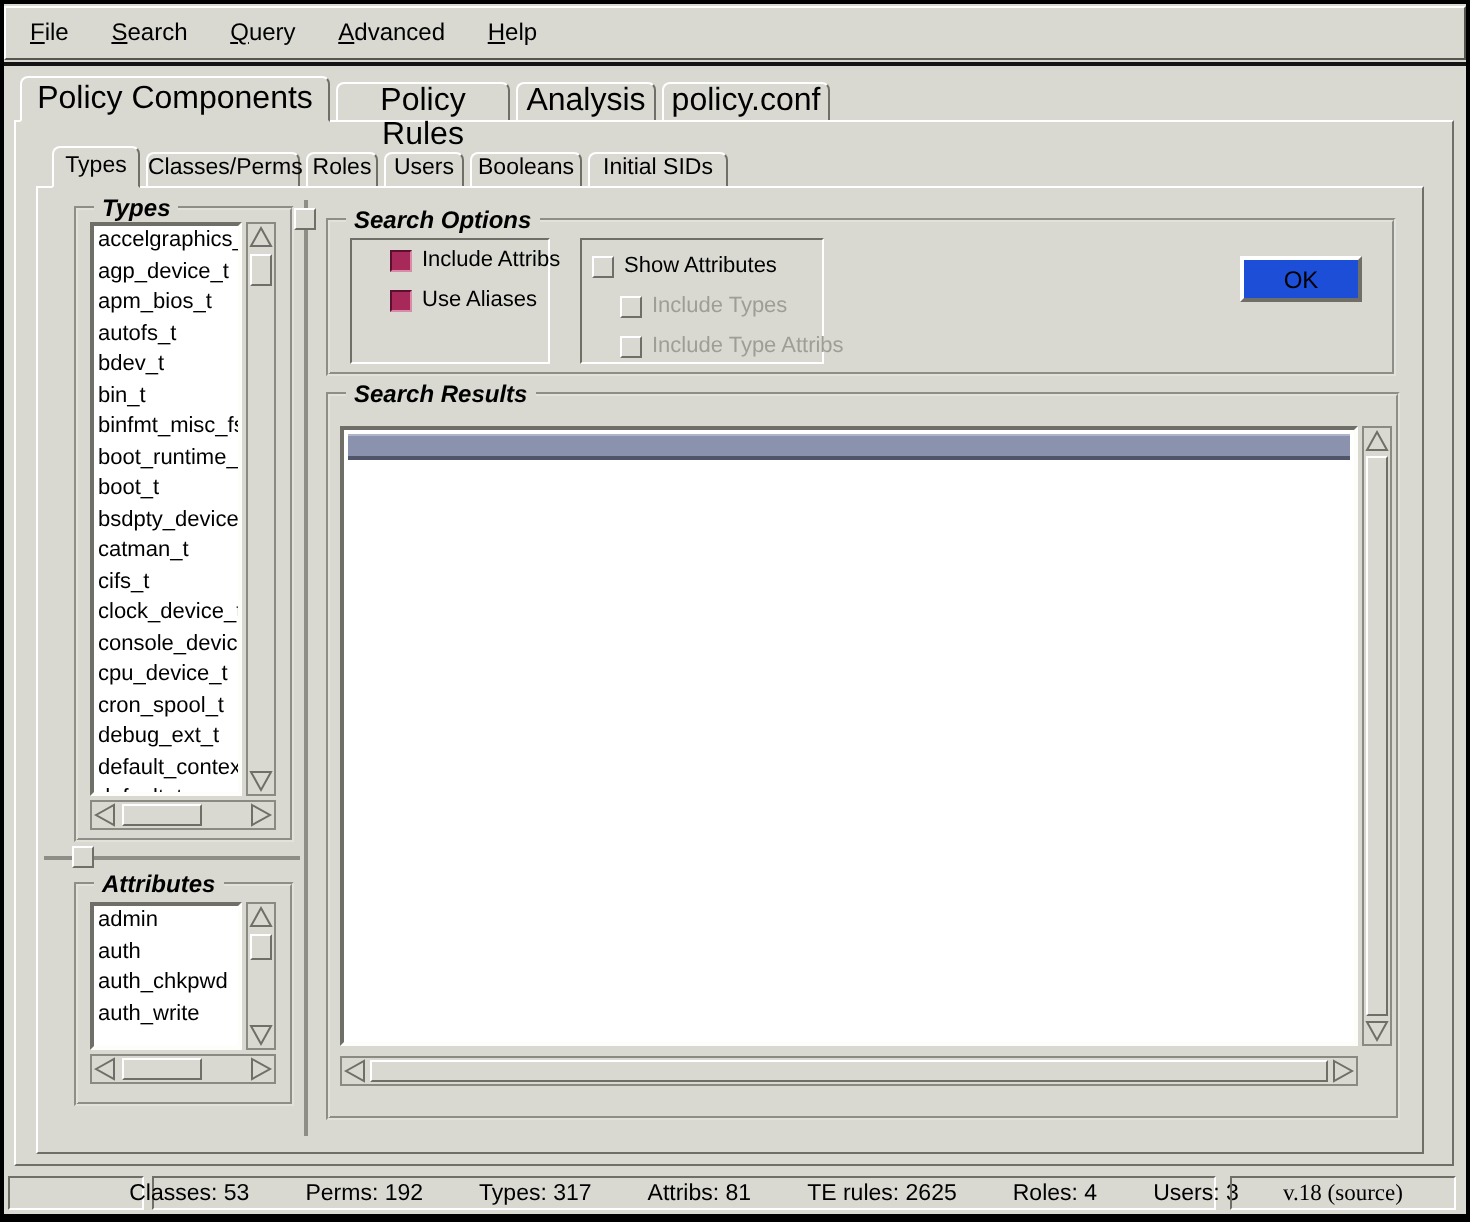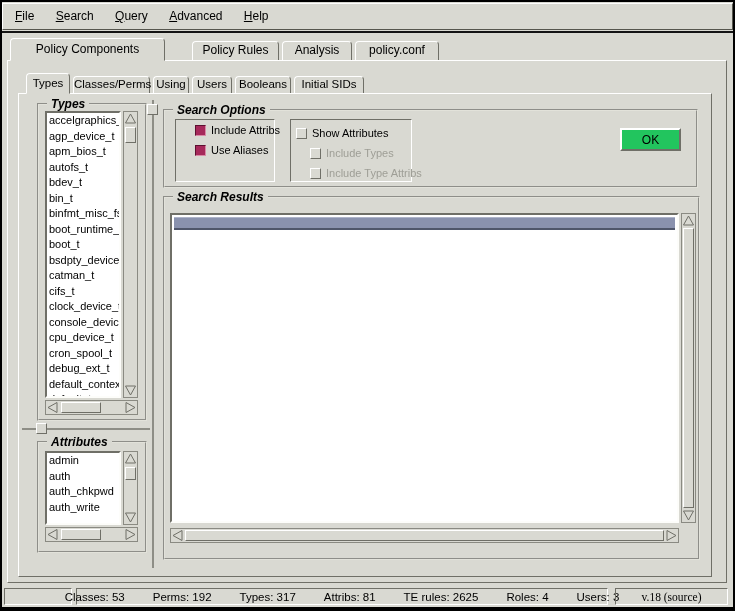--- a/index.html
+++ b/index.html
@@ -19,22 +19,22 @@
   .menu-item::first-letter { text-decoration:underline; }
   .menusep { position:absolute; left:2px; top:31px; width:731px; height:2px; background:#141414; }
 
   
   .nbbody { position:absolute; border:1px solid; border-color:#ffffff #6f6f67 #6f6f67 #ffffff; background:#d9d9d2; }
   .tab { position:absolute; background:#d9d9d2; text-align:center;
          border:1px solid; border-color:#ffffff #6f6f67 transparent #ffffff;
          border-radius:4px 4px 0 0; z-index:2; cursor:default; }
   .tab .tlbl { display:block; }
   .tab.inactive { border-bottom:none; }
-  .tabs-outer .tab { line-height:21px; font-size:12px; }
-  .tabs-outer .tab.inactive { line-height:17px;margin-left:24px; }
+  .tabs-outer .tab { line-height:21px; font-size:16px; }
+  .tabs-outer .tab.inactive { line-height:17px; }
   .tabs-inner .tab { line-height:19px; font-size:11.5px; }
   .tabs-inner .tab.inactive { line-height:15px; }
 
   
   .lframe { position:absolute; border:2px groove #e2e2da; }
   .legend { position:absolute; top:-8px; left:8px; background:#d9d9d2; padding:0 4px;
             font-style:italic; font-weight:bold; font-size:12px; white-space:nowrap; }
 
   
   .listbox { position:absolute; background:#fff; border:2px solid; border-color:#6f6f67 #fdfdfa #fdfdfa #6f6f67; overflow:hidden; }
@@ -58,21 +58,21 @@
   .sobox { position:absolute; border:1px solid; border-color:#6f6f67 #ffffff #ffffff #6f6f67; }
   .cbrow { display:flex; align-items:center; gap:5px; height:20px; font-size:11px; white-space:nowrap; }
   .cbrow.ind { margin-left:19px; }
   .cb { width:11px; height:11px; flex:0 0 11px; background:#d9d9d2;
         border:1px solid; border-color:#ffffff #6f6f67 #6f6f67 #ffffff; }
   .cb.on { background:#a6295a; border-color:#5c1030 #d98aa6 #d98aa6 #5c1030; }
   .cbrow.disabled .cblabel { color:#9e9e96; }
   .entry { position:absolute; border:2px solid; border-color:#6f6f67 #fdfdfa #fdfdfa #6f6f67;
            background:#d4d4cc; font-family:"Liberation Sans",sans-serif; font-size:11px; padding:0 3px; outline:none; }
   .okbtn { position:absolute; border:2px solid; border-color:#ffffff #6f6f67 #6f6f67 #ffffff;
-           background:#22c55e; font-family:"Liberation Sans",sans-serif; font-size:12px; text-align:center; cursor:default; }
+           background:#1d4ed8; font-family:"Liberation Sans",sans-serif; font-size:12px; text-align:center; cursor:default; }
 
   
   .sr-text { position:absolute; background:#fff; border:2px solid; border-color:#6f6f67 #fdfdfa #fdfdfa #6f6f67; overflow:hidden; }
   .selbar { position:absolute; left:2px; right:2px; top:2px; height:13px; background:#8a92ae;
             border-top:1px solid #aeb4ca; border-bottom:2px solid #4f566a; }
 
   
   .statseg { position:absolute; height:17px; border:1px solid; border-color:#6f6f67 #ffffff #ffffff #6f6f67;
              display:flex; align-items:center; justify-content:center; font-size:11.5px; }
   .stats { display:flex; gap:28px; white-space:nowrap; }
@@ -109,21 +109,21 @@
 
   <div class="nbbody" style="left:18px; top:93px; width:694px; height:484px;"></div>
   <div class="tabs-inner">
     <div class="tab" style="left:26px; top:73px; width:44px; height:21px;">
         <span class="tlbl">Types</span>
       </div>
     <div class="tab inactive" style="left:73px; top:76px; width:77px; height:17px;">
         <span class="tlbl">Classes/Perms</span>
       </div>
     <div class="tab inactive" style="left:153px; top:76px; width:36px; height:17px;">
-        <span class="tlbl">Using</span>
+        <span class="tlbl">Roles</span>
       </div>
     <div class="tab inactive" style="left:192px; top:76px; width:40px; height:17px;">
         <span class="tlbl">Users</span>
       </div>
     <div class="tab inactive" style="left:235px; top:76px; width:56px; height:17px;">
         <span class="tlbl">Booleans</span>
       </div>
     <div class="tab inactive" style="left:294px; top:76px; width:70px; height:17px;">
         <span class="tlbl">Initial SIDs</span>
       </div>

